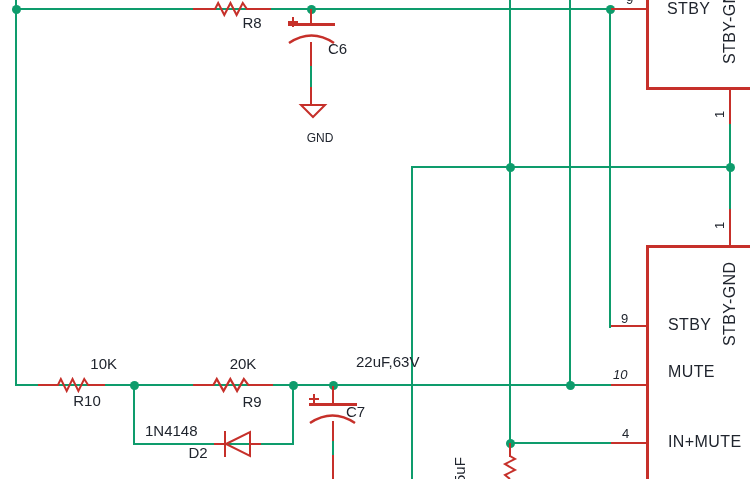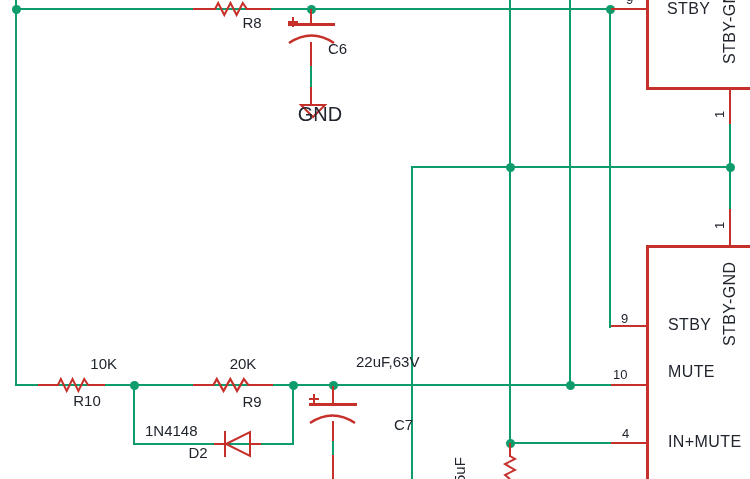--- a/index.html
+++ b/index.html
@@ -72,21 +72,21 @@
       </svg>
   </div>
   <div class="stub" style="left:310px;top:42px;width:2px;height:24px;"></div>
   <div class="lbl" style="left:328px;top:41px;">C6</div>
   <div class="stub" style="left:310px;top:87px;width:2px;height:17px;"></div>
   <div class="sym" style="left:300px;top:104px;">
     <svg width="26" height="15">
         <path d="M1,1 H25 L13,13 Z" fill="none" style="stroke:var(--symbol)" stroke-width="2"></path>
       </svg>
   </div>
-  <div class="lbl ctr" style="left:294px;top:104px;width:52px;font-size:20px;">GND</div>
+  <div class="lbl ctr" style="left:294px;top:132px;width:52px;font-size:12px;">GND</div>
 
   <div class="stub" style="left:38px;top:384px;width:18px;height:2px;"></div>
   <div class="stub" style="left:92px;top:384px;width:13px;height:2px;"></div>
   <div class="sym" style="left:55px;top:378px;">
     <svg width="38" height="14" viewBox="0 0 39 14" preserveAspectRatio="none">
       <polyline points="0,7 3,7 6,1 12,13 18,1 24,13 30,1 34,7 39,7" fill="none" style="stroke:var(--symbol)" stroke-width="2"></polyline>
     </svg>
   </div>
   <div class="lbl ctr" style="left:57px;top:356px;width:60px;text-align:right;">10K</div>
   <div class="lbl ctr" style="left:57px;top:393px;width:60px;">R10</div>
@@ -120,21 +120,21 @@
   </div>
   <div class="stub" style="left:309px;top:403px;width:48px;height:3px;"></div>
   <div class="sym" style="left:309px;top:410px;">
     <svg width="47" height="14">
         <path d="M1,13 Q23.5,-2 46,13" fill="none" style="stroke:var(--symbol)" stroke-width="2.5"></path>
       </svg>
   </div>
   <div class="stub" style="left:332px;top:421px;width:2px;height:20px;"></div>
   <div class="stub" style="left:332px;top:455px;width:2px;height:24px;"></div>
   <div class="lbl" style="left:356px;top:354px;">22uF,63V</div>
-  <div class="lbl" style="left:346px;top:417px;margin-left:48px;">C7</div>
+  <div class="lbl" style="left:346px;top:404px;">C7</div>
 
   <div class="lbl rot" style="left:452px;top:483px;">5uF</div>
 
   <div class="stub" style="left:509px;top:443px;width:2px;height:14px;"></div>
   <div class="sym" style="left:503px;top:456px;">
     <svg width="14" height="23">
         <polyline points="7,0 12,3 2,8 12,14 2,19 7,23" fill="none" style="stroke:var(--symbol)" stroke-width="2"></polyline>
       </svg>
   </div>
 
@@ -149,19 +149,19 @@
   <div class="icbox" style="left:646px;top:245px;width:110px;height:240px;"></div>
 
   <div class="lbl pin-num" style="left:626px;top:-7px;">9</div>
   <div class="lbl pin-name" style="left:667px;top:1px;">STBY</div>
   <div class="lbl pin-name rot" style="left:722px;top:64px;">STBY-GND</div>
   <div class="lbl pin-num rot" style="left:713px;top:118px;">1</div>
 
   <div class="lbl pin-num rot" style="left:713px;top:229px;">1</div>
   <div class="lbl pin-num" style="left:621px;top:312px;">9</div>
   <div class="lbl pin-name" style="left:668px;top:317px;">STBY</div>
-  <div class="lbl pin-num" style="left:613px;top:368px;">10</div>
+  <div class="lbl pin-num" style="left:613px;top:368px;font-style:italic;">10</div>
   <div class="lbl pin-name" style="left:668px;top:364px;">MUTE</div>
   <div class="lbl pin-num" style="left:622px;top:427px;">4</div>
   <div class="lbl pin-name" style="left:668px;top:434px;">IN+MUTE</div>
   <div class="lbl pin-name rot" style="left:722px;top:346px;">STBY-GND</div>
 
 </div>
 
 </body></html>

